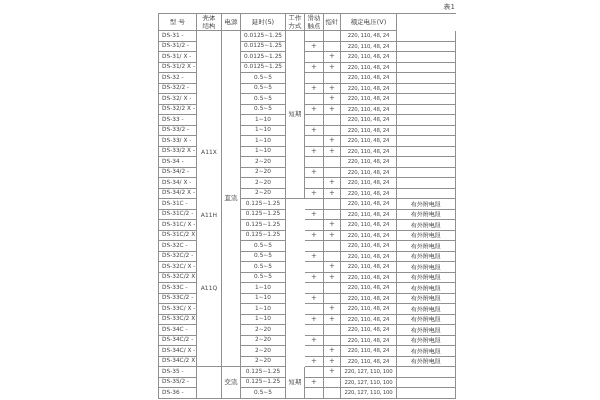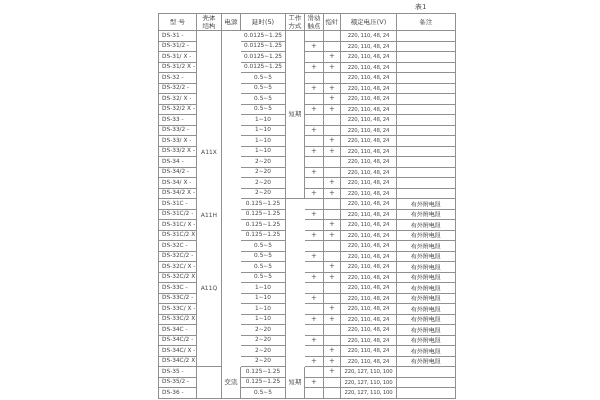--- a/index.html
+++ b/index.html
@@ -11,21 +11,21 @@
   html,body{width:600px;height:400px;overflow:hidden;}
   body{
     background:var(--bg);
     font-family:"DejaVu Sans", sans-serif;
     color:var(--text);
     position:relative;
   }
   .caption{
     position:absolute;
     left:415px;top:2px;width:40px;height:10px;
-    font-size:7px;line-height:10px;text-align:left;
+    font-size:7px;line-height:10px;text-align:right;
   }
   .table{
     position:absolute;
     left:158px;top:13px;
     display:grid;
     grid-template-columns:38px 25px 19px 45px 19px 19px 17px 56px 59px;
     grid-template-rows:17px repeat(35,10.5px);
     border-top:1px solid var(--line);
     border-left:1px solid var(--line);
     background:var(--bg);
@@ -75,23 +75,20 @@
     </div>
     <div class="cell hdr" style="grid-area: 1 / 6;">
       <div>滑动</div>
       <div>触点</div>
     </div>
     <div class="cell hdr" style="grid-area: 1 / 7;">
       <div>指针</div>
     </div>
     <div class="cell hdr" style="grid-area: 1 / 8;">
       <div>额定电压(V)</div>
-    </div>
-    <div class="cell hdr" style="grid-area: 1 / 9;">
-      <div>备注</div>
     </div>
     <div class="cell model" style="grid-area: 2 / 1;">DS-31 -</div>
     <div class="cell delay" style="grid-area: 2 / 4;">0.0125~1.25</div>
     <div class="cell mark" style="grid-area: 2 / 6;"></div>
     <div class="cell mark" style="grid-area: 2 / 7;"></div>
     <div class="cell volt" style="grid-area: 2 / 8;">220, 110, 48, 24</div>
     <div class="cell remark" style="grid-area: 2 / 9;"></div>
     <div class="cell model" style="grid-area: 3 / 1;">DS-31/2 -</div>
     <div class="cell delay" style="grid-area: 3 / 4;">0.0125~1.25</div>
     <div class="cell mark" style="grid-area: 3 / 6;">+</div>
@@ -295,16 +292,17 @@
     <div class="cell mark" style="grid-area: 36 / 6;"></div>
     <div class="cell mark" style="grid-area: 36 / 7;"></div>
     <div class="cell volt" style="grid-area: 36 / 8;">220, 127, 110, 100</div>
     <div class="cell remark" style="grid-area: 36 / 9;"></div>
     <div class="cell cjk" style="grid-area: 2 / 2 / 34;">
       <div class="case-label" style="top: 120.75px;">A11X</div>
       <div class="case-label" style="top: 183.75px;">A11H</div>
       <div class="case-label" style="top: 257.25px;">A11Q</div>
     </div>
     <div class="cell cjk" style="grid-area: 34 / 2 / 37;"></div>
+    <div class="cell cjk" style="grid-area: 2 / 3 / 34;">直流</div>
     <div class="cell cjk" style="grid-area: 34 / 3 / 37;">交流</div>
     <div class="cell cjk" style="grid-area: 2 / 5 / 18;">短期</div>
     <div class="cell cjk" style="grid-area: 34 / 5 / 37;">短期</div>
   </div>
 
 </body></html>

